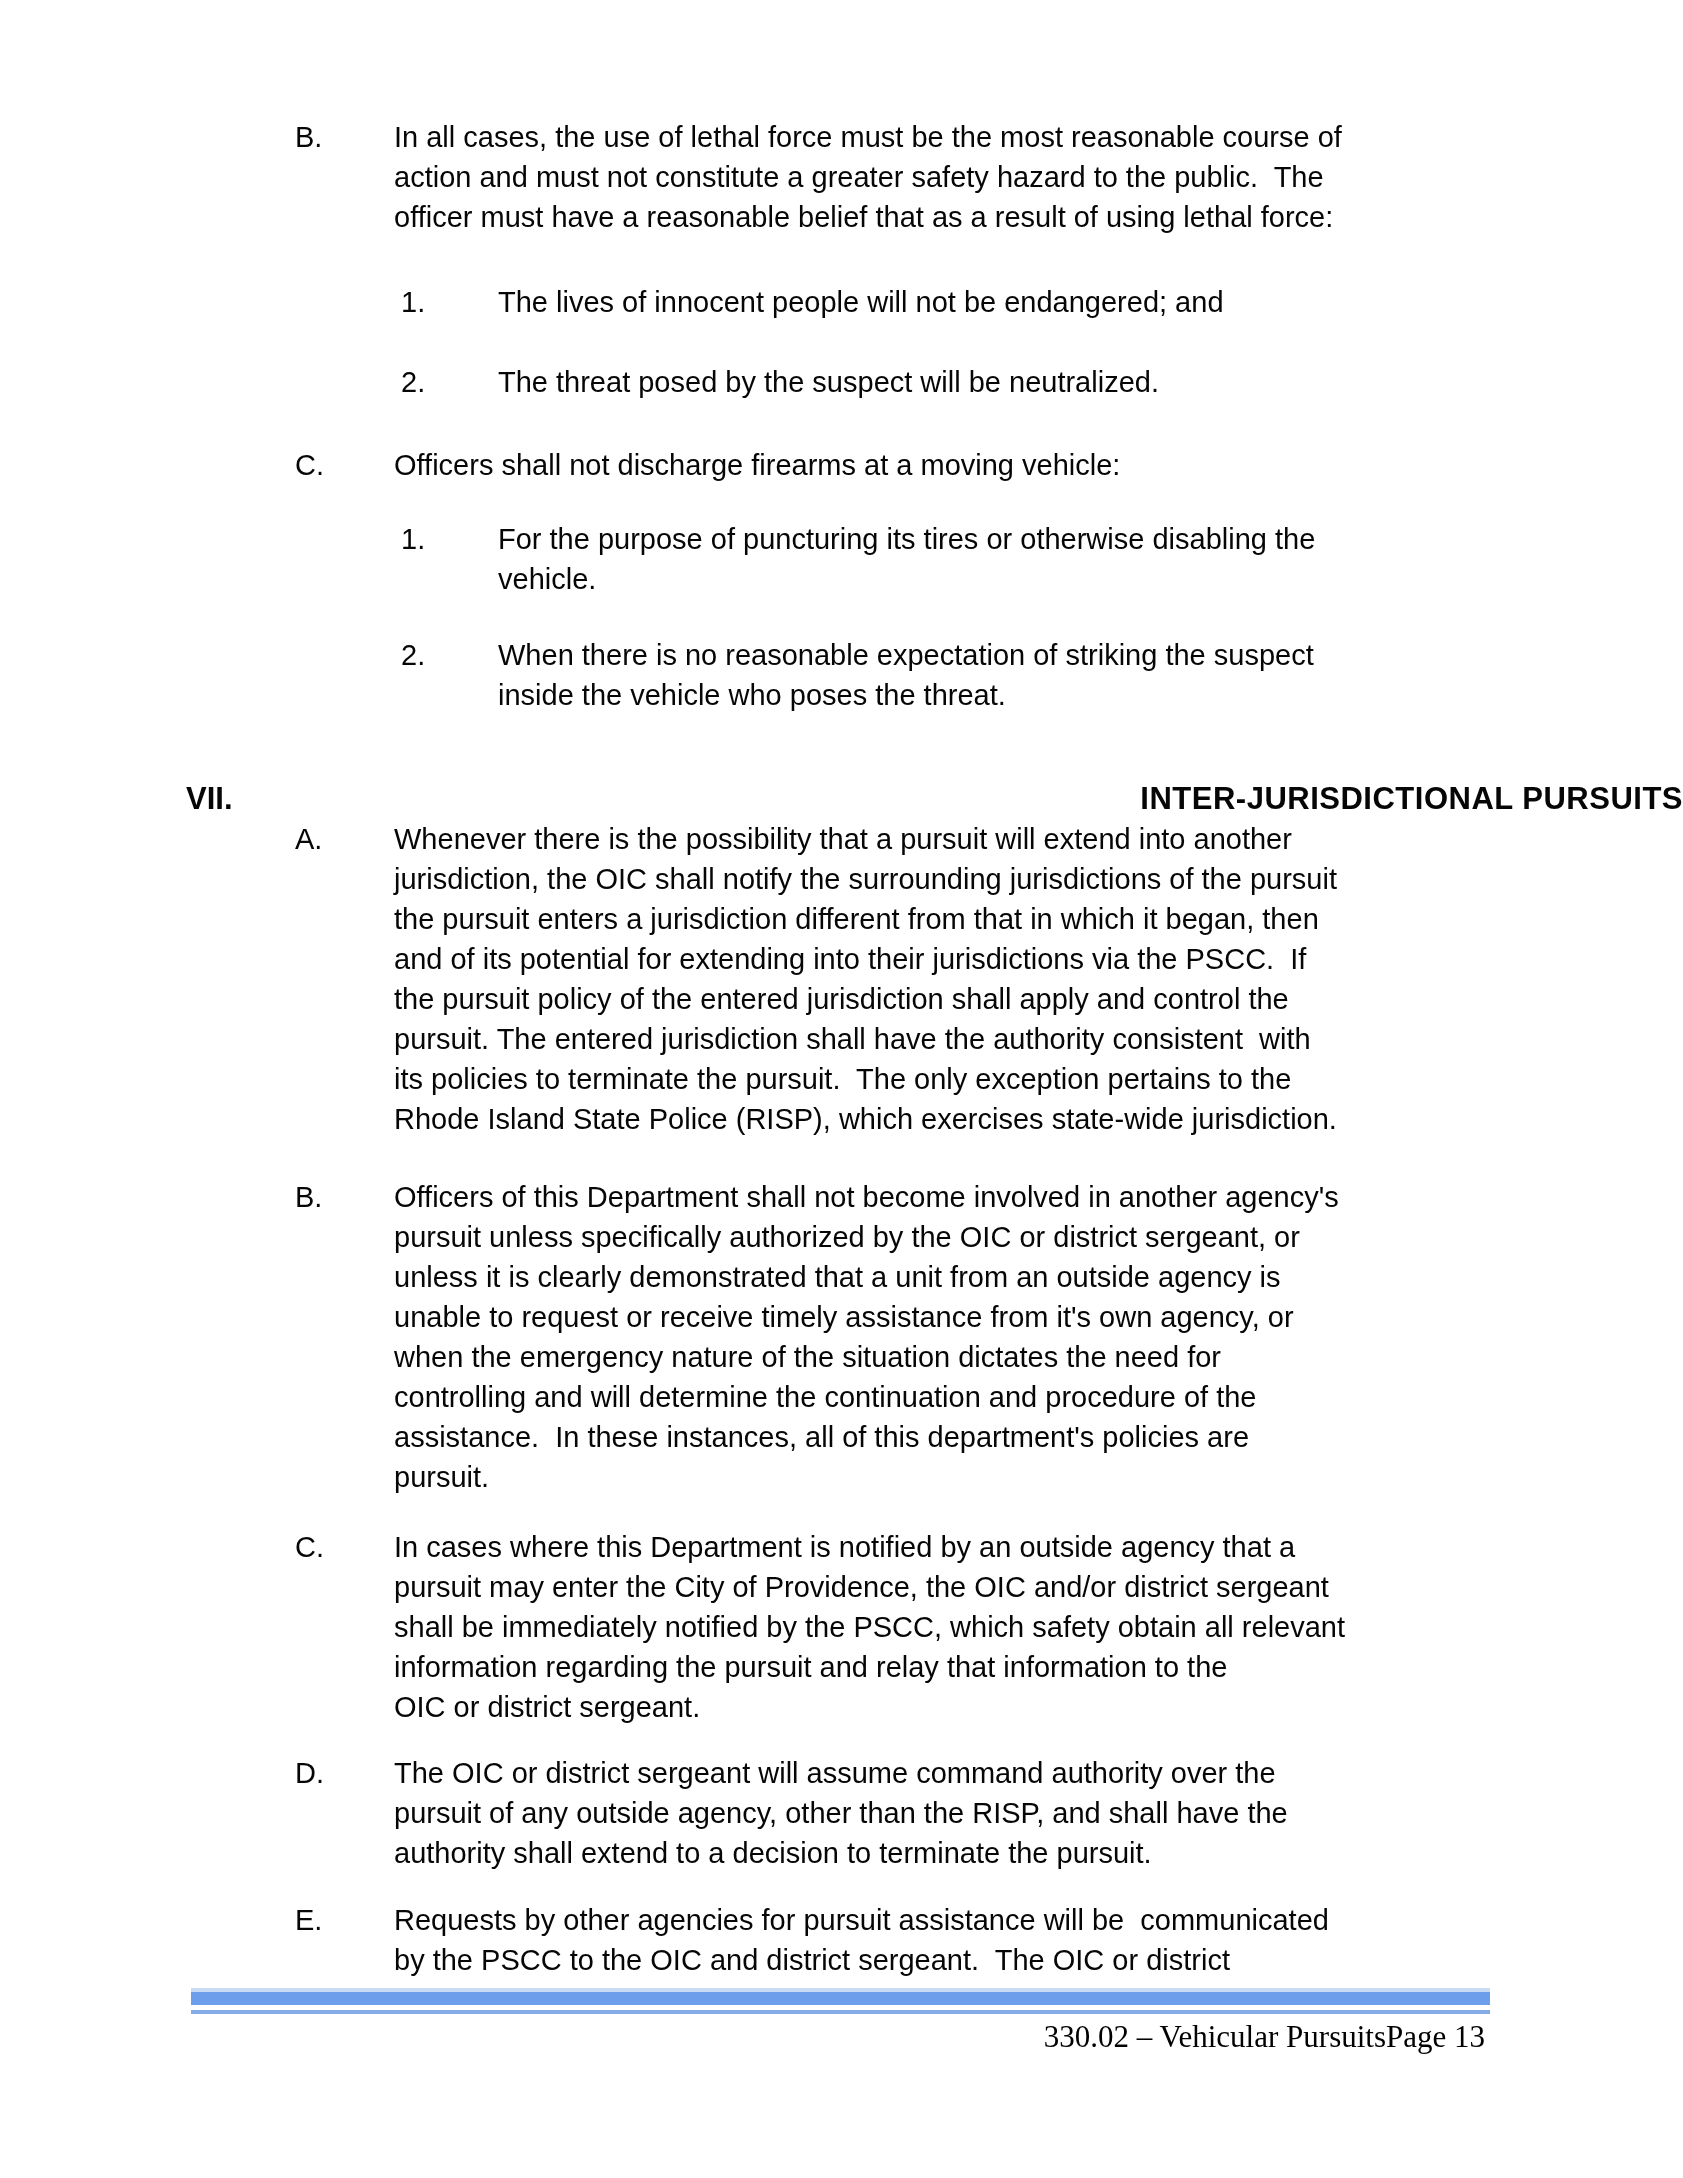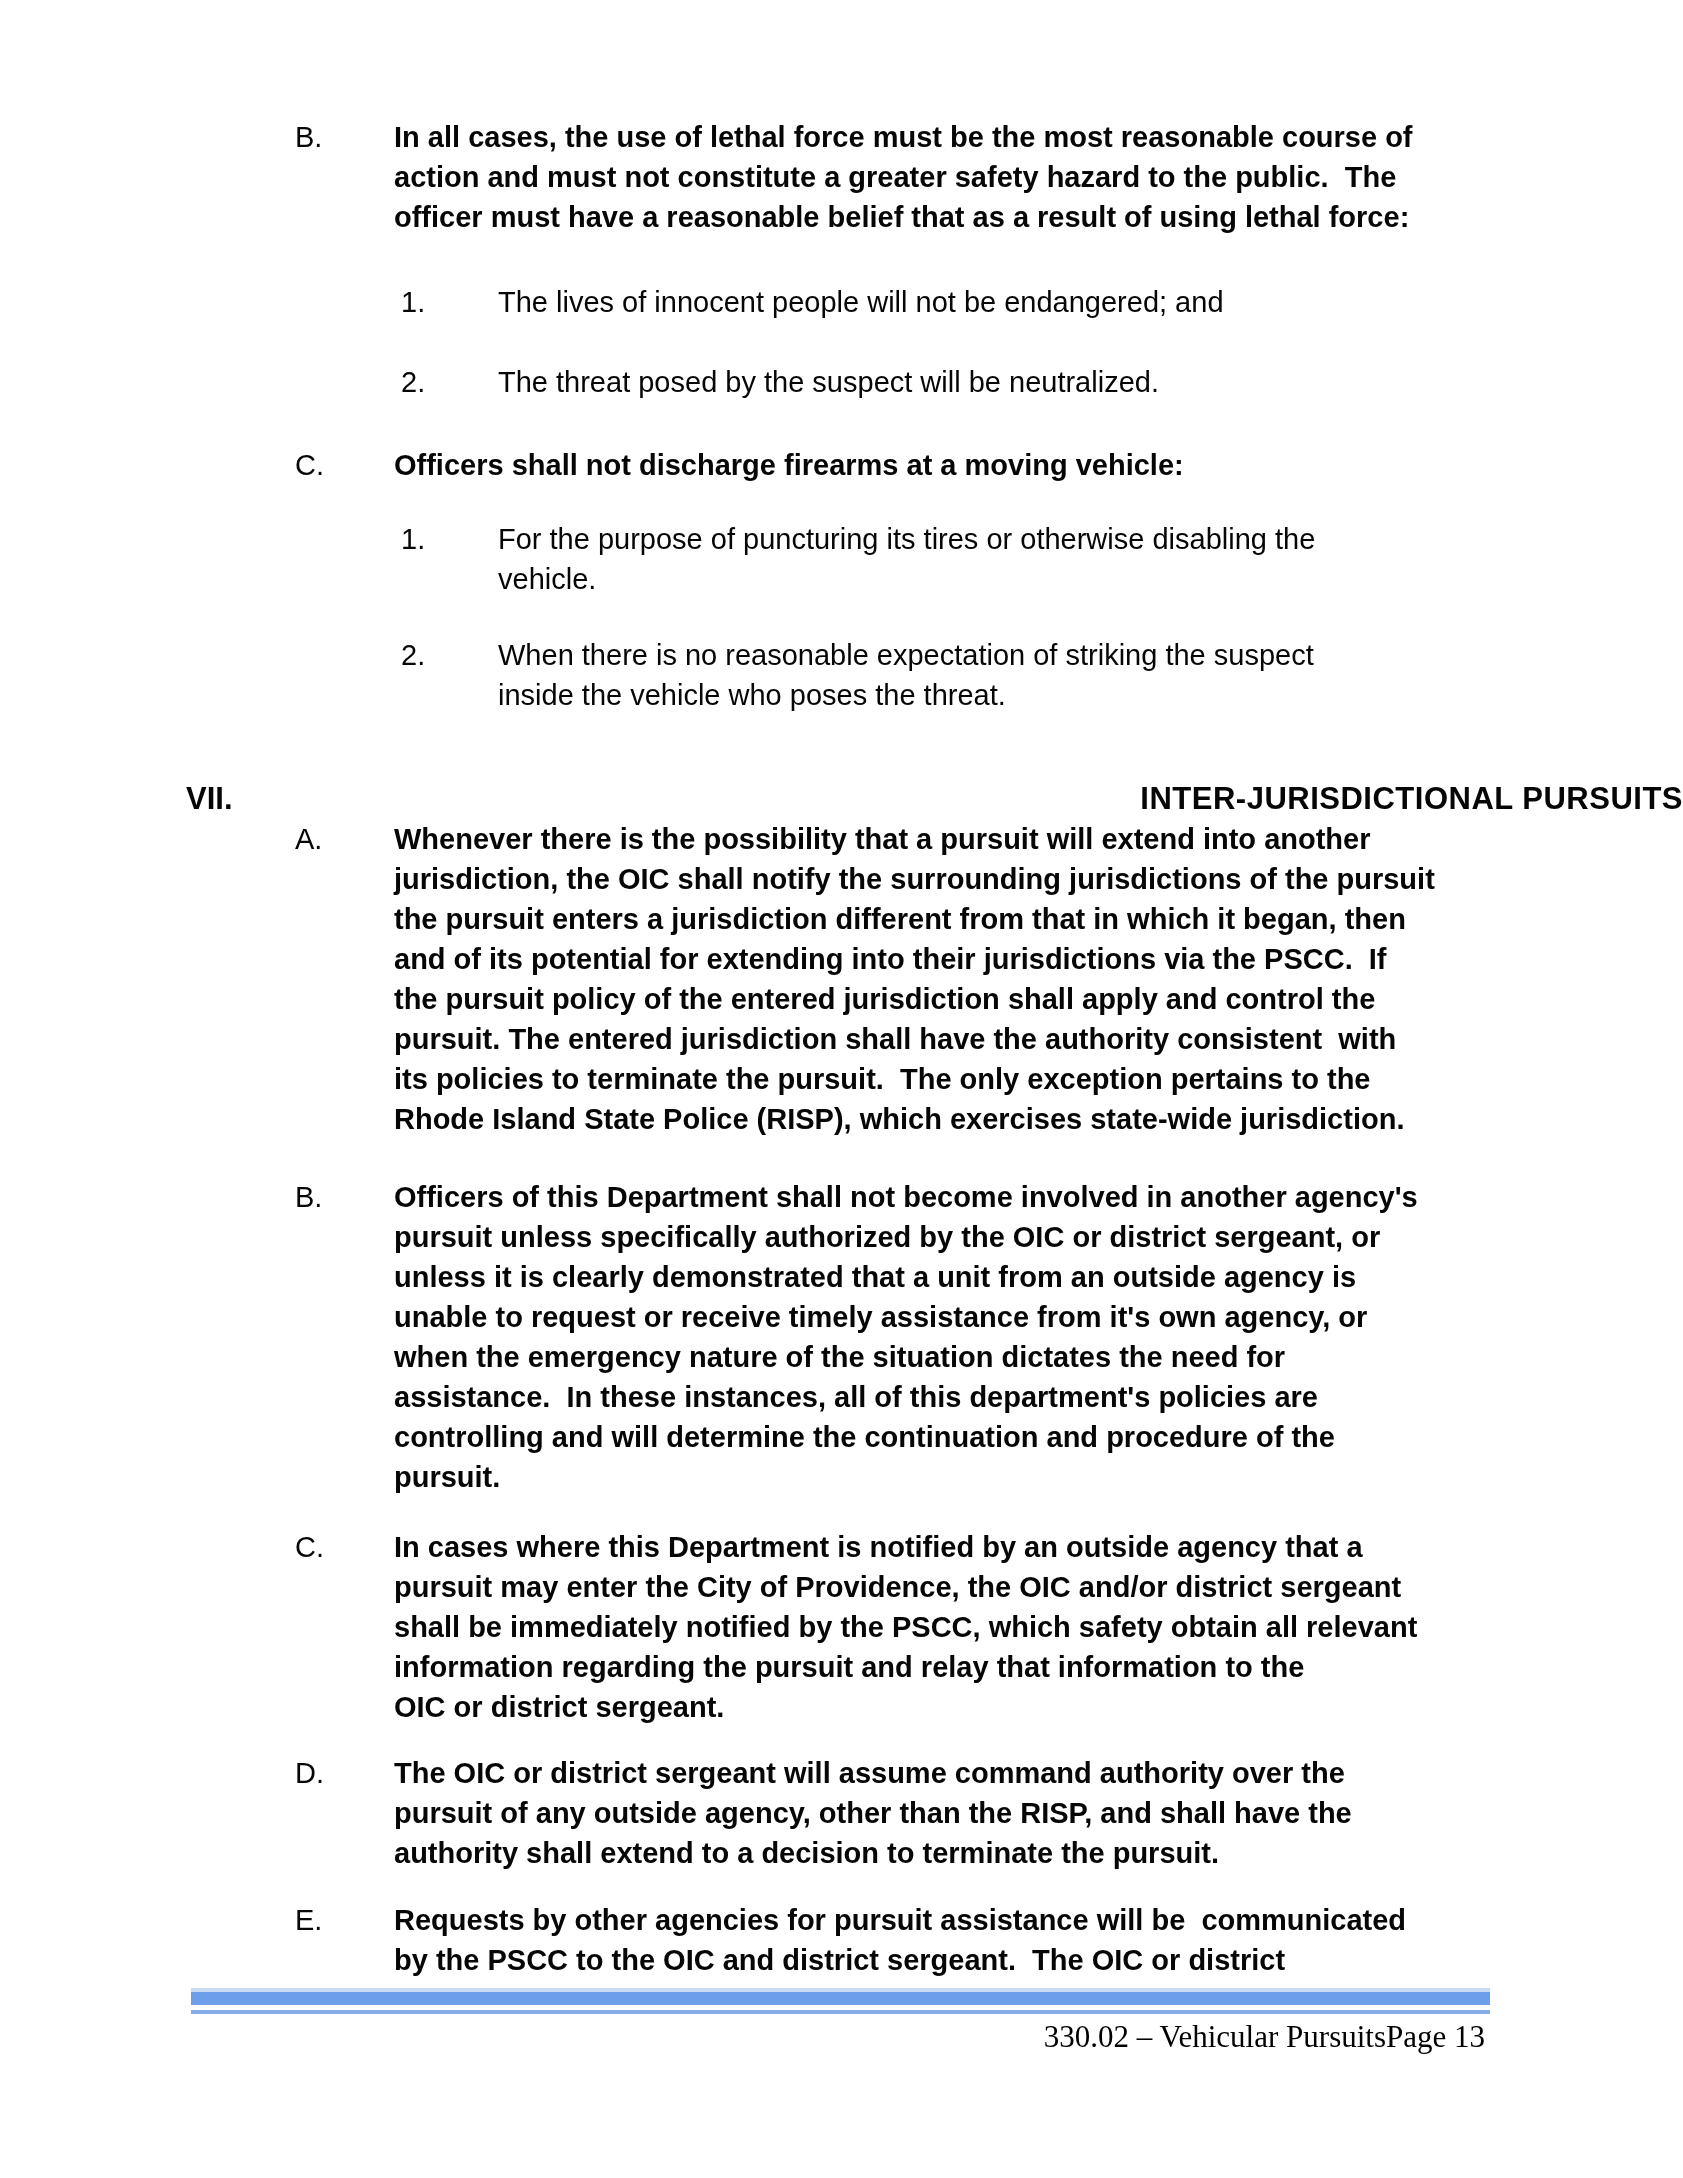--- a/index.html
+++ b/index.html
@@ -12,21 +12,21 @@
     font-size: 29px;
     line-height: 40px;
     color: #060606;
     box-sizing: border-box;
     padding-top: 117px;
     overflow: hidden;
   }
   .block { position: relative; }
   .marker { position: absolute; top: 0; }
   .l1 .marker { left: 295px; }
-  .l1 .body   { margin-left: 394px; font-weight: bold; }
+  .l1 .body   { margin-left: 394px; }
   .l2 .marker { left: 401px; }
   .l2 .body   { margin-left: 498px; }
   .sec .marker { left: 186px; font-weight: bold; font-size: 31px; }
   .sec .body   { margin-left: 295px; font-weight: bold; font-size: 31px; letter-spacing: 0.5px; text-align: right; }
   .line { white-space: pre-wrap; }
   .max-w { max-width: 1109px; }
 
   .footer {
     position: absolute;
     left: 191px;
@@ -123,22 +123,22 @@
   </section>
 
   <section class="block l1" style="margin-top:38px">
     <span class="marker">B.</span>
     <div class="body max-w">
       <div class="line">Officers of this Department shall not become involved in another agency's</div>
       <div class="line">pursuit unless specifically authorized by the OIC or district sergeant, or</div>
       <div class="line">unless it is clearly demonstrated that a unit from an outside agency is</div>
       <div class="line">unable to request or receive timely assistance from it's own agency, or</div>
       <div class="line">when the emergency nature of the situation dictates the need for</div>
+      <div class="line">controlling and will determine the continuation and procedure of the</div>
       <div class="line">assistance.  In these instances, all of this department's policies are</div>
-      <div class="line">controlling and will determine the continuation and procedure of the</div>
       <div class="line">pursuit.</div>
     </div>
   </section>
 
   <section class="block l1" style="margin-top:30px">
     <span class="marker">C.</span>
     <div class="body max-w">
       <div class="line">In cases where this Department is notified by an outside agency that a</div>
       <div class="line">pursuit may enter the City of Providence, the OIC and/or district sergeant</div>
       <div class="line">shall be immediately notified by the PSCC, which safety obtain all relevant</div>

